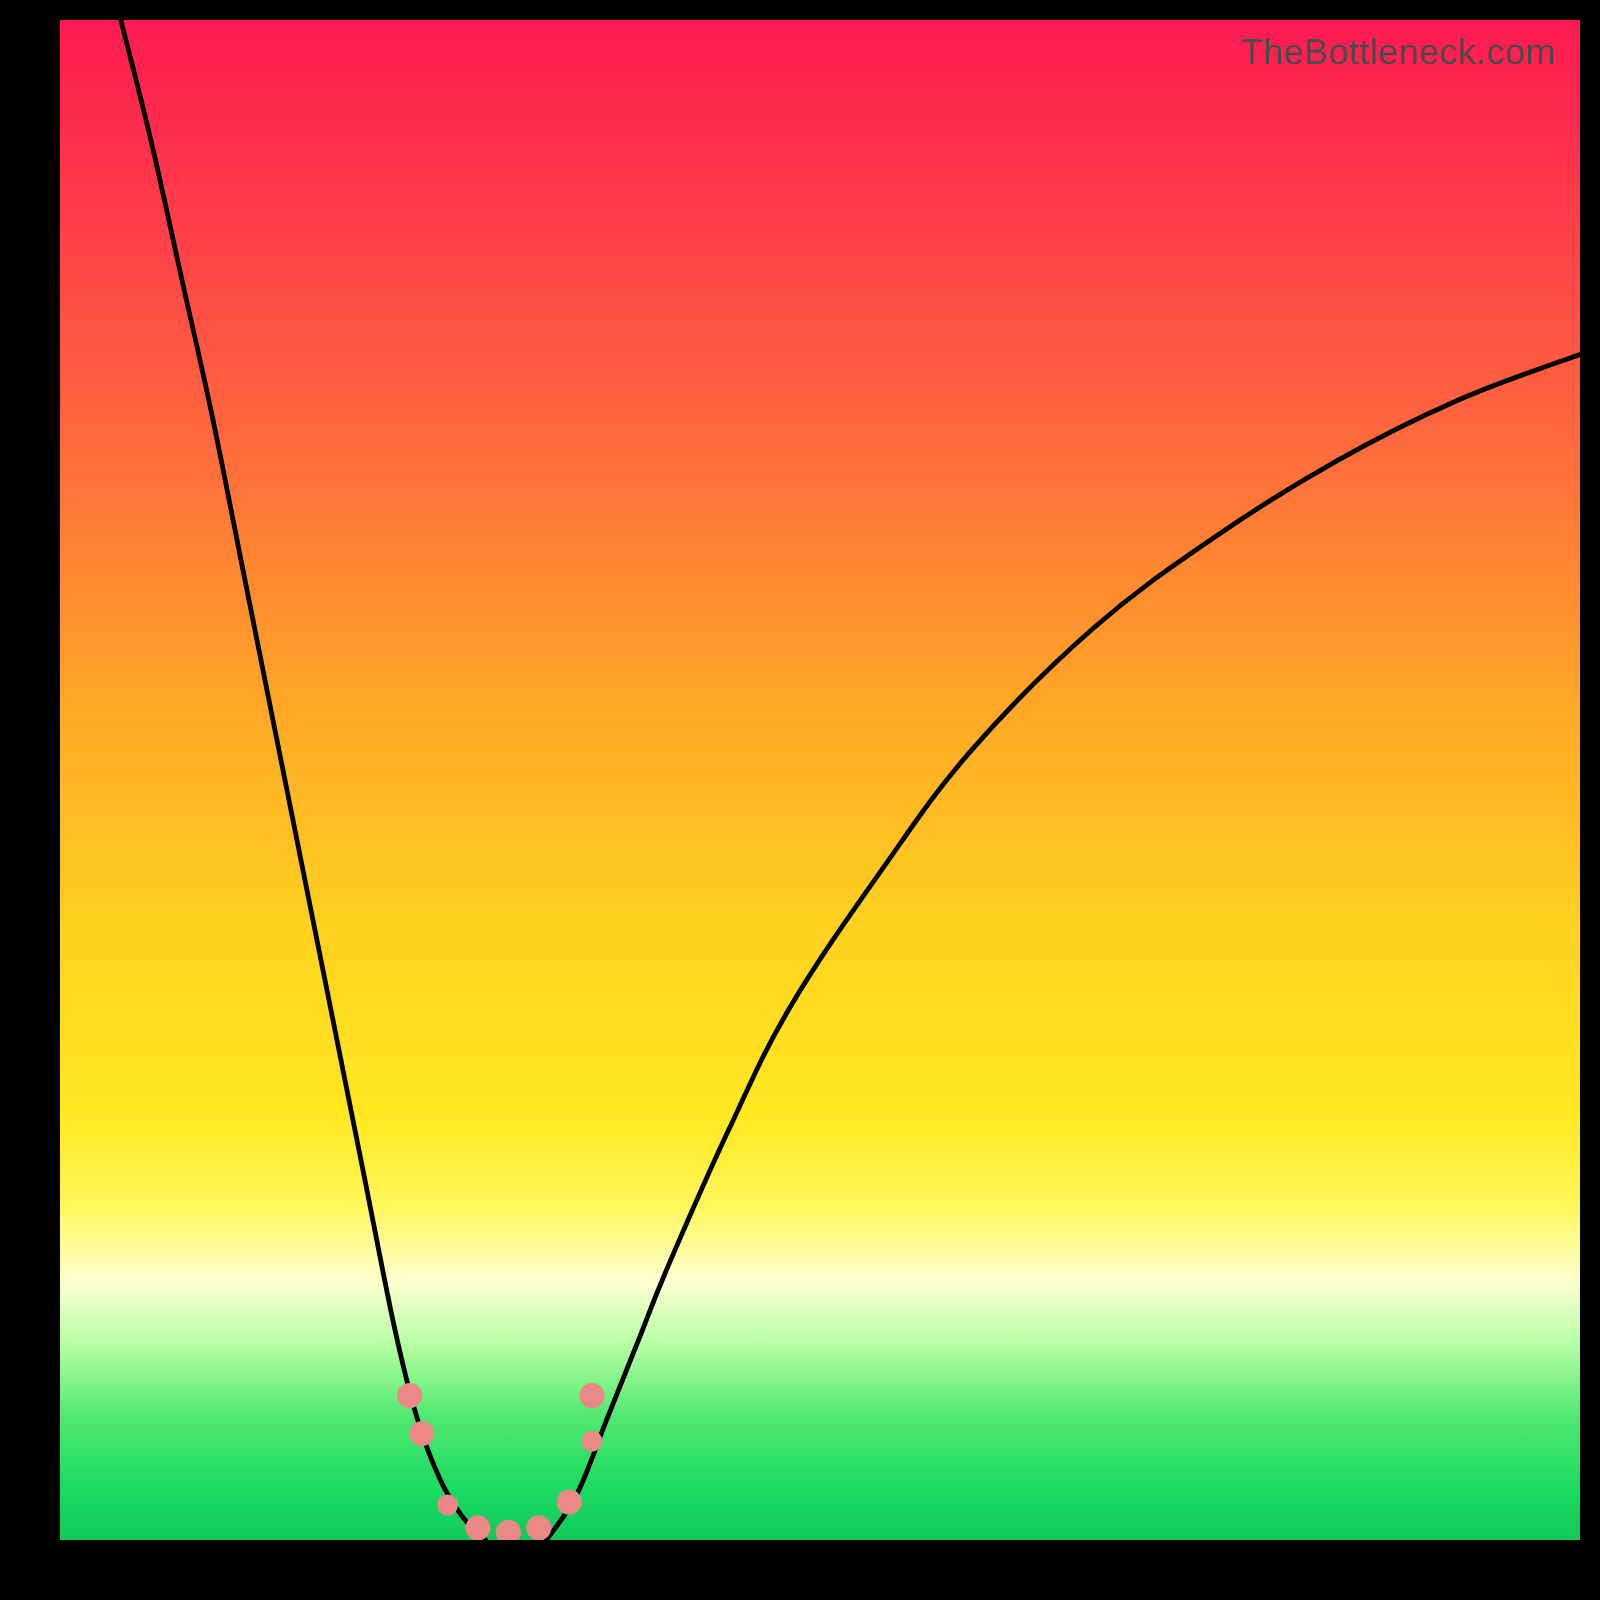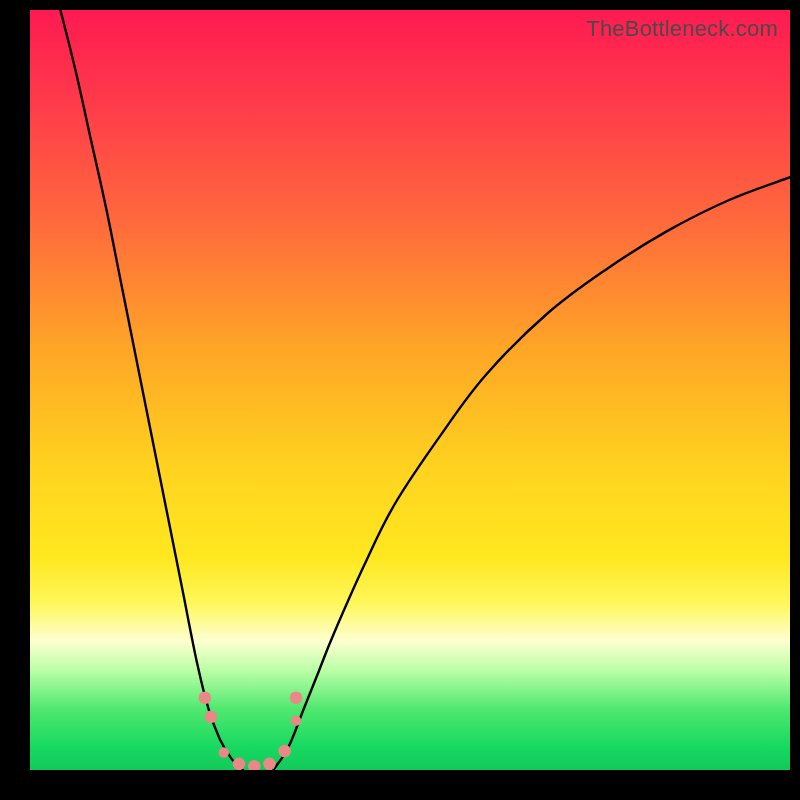--- a/index.html
+++ b/index.html
@@ -36,21 +36,21 @@
       #b8ffa5 87%,
       #4fe86f 92%,
       #17d960 97%,
       #12c95a 100%
     );
   }
   .watermark {
     position: absolute;
     top: 6px;
     right: 12px;
-    font-size: 22px;
+    font-size: 18px;
     font-weight: 500;
     color: #4a4a4a;
     letter-spacing: 0.2px;
     user-select: none;
   }
   svg.curves {
     position: absolute;
     left: 0;
     top: 0;
     width: 760px;

